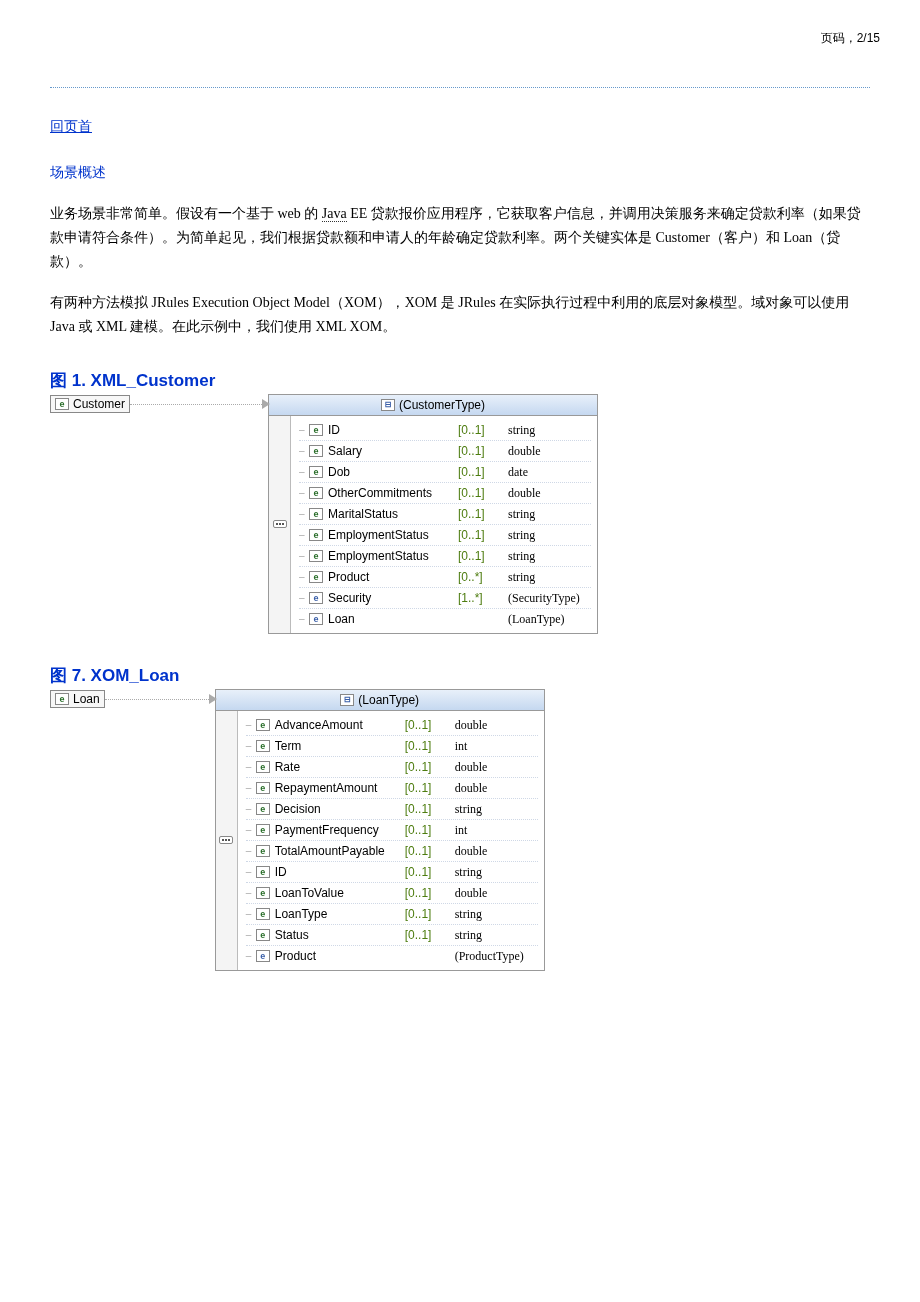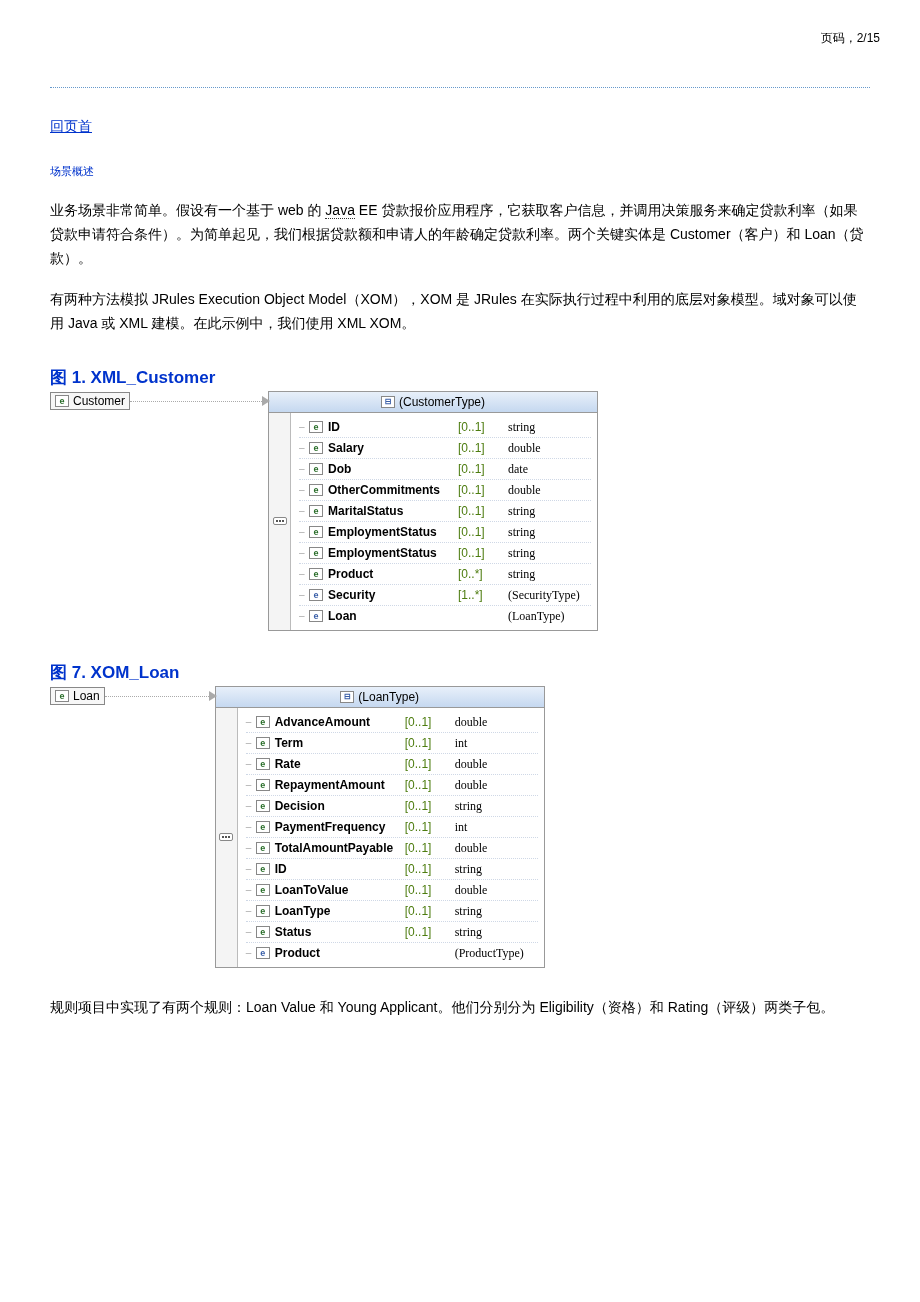--- a/index.html
+++ b/index.html
@@ -20,24 +20,24 @@
     border: none;
     border-top: 1px dotted #6699cc;
     margin: 30px 50px 30px 50px;
   }
   .content {
     padding: 0 50px 0 50px;
   }
   .link { color: #0033cc; text-decoration: underline; display: inline-block; margin-bottom: 18px; }
   .section-title {
     color: #0033cc;
-    font-size: 11px;
+    font-size: 14px;
     margin: 10px 0 20px 0;
   }
-  p { margin: 0 0 18px 0; line-height: 1.7; }
+  p { margin: 0 0 18px 0; line-height: 1.7; font-family: Liberation Serif, serif; }
   .dotted-u { border-bottom: 1px dotted #333; }
   .fig-caption {
     color: #0033cc;
     font-weight: bold;
     font-size: 17px;
     margin-top: 30px;
     margin-bottom: 2px;
   }
   .diagram {
     display: flex;
@@ -158,21 +158,21 @@
     display: inline-flex;
     align-items: center;
     justify-content: center;
     border: 1px solid #888;
     width: 14px; height: 12px;
     font-size: 8px;
     font-weight: bold;
     color: #3a5fa8;
     background: #fff;
   }
-  .fname { flex: 0 0 130px; font-weight: bold; }
+  .fname { flex: 0 0 130px; }
   .fcard { flex: 0 0 50px; color: #4d7c0f; }
   .ftype { flex: 1; font-family: Liberation Serif, serif; }
 </style>
 </head>
 <body>
 
 <div class="page-header">页码，2/15</div>
 <hr class="hr-top">
 
 <div class="content">
@@ -394,15 +394,14 @@
               <span class="ebox ref">e</span>
               <span class="fname">Product</span>
               <span class="fcard"></span>
               <span class="ftype">(ProductType)</span>
             </div>
           </div>
       </div>
     </div>
   </div>
 
-  <p style="margin-top:28px;">规则项目中实现了有两个规则：Loan Value 和 Young Applicant。他们分别分为 Eligibility（资格）和 Rating（评级）两类子包。</p>
 
 </div>
 
 </body></html>

